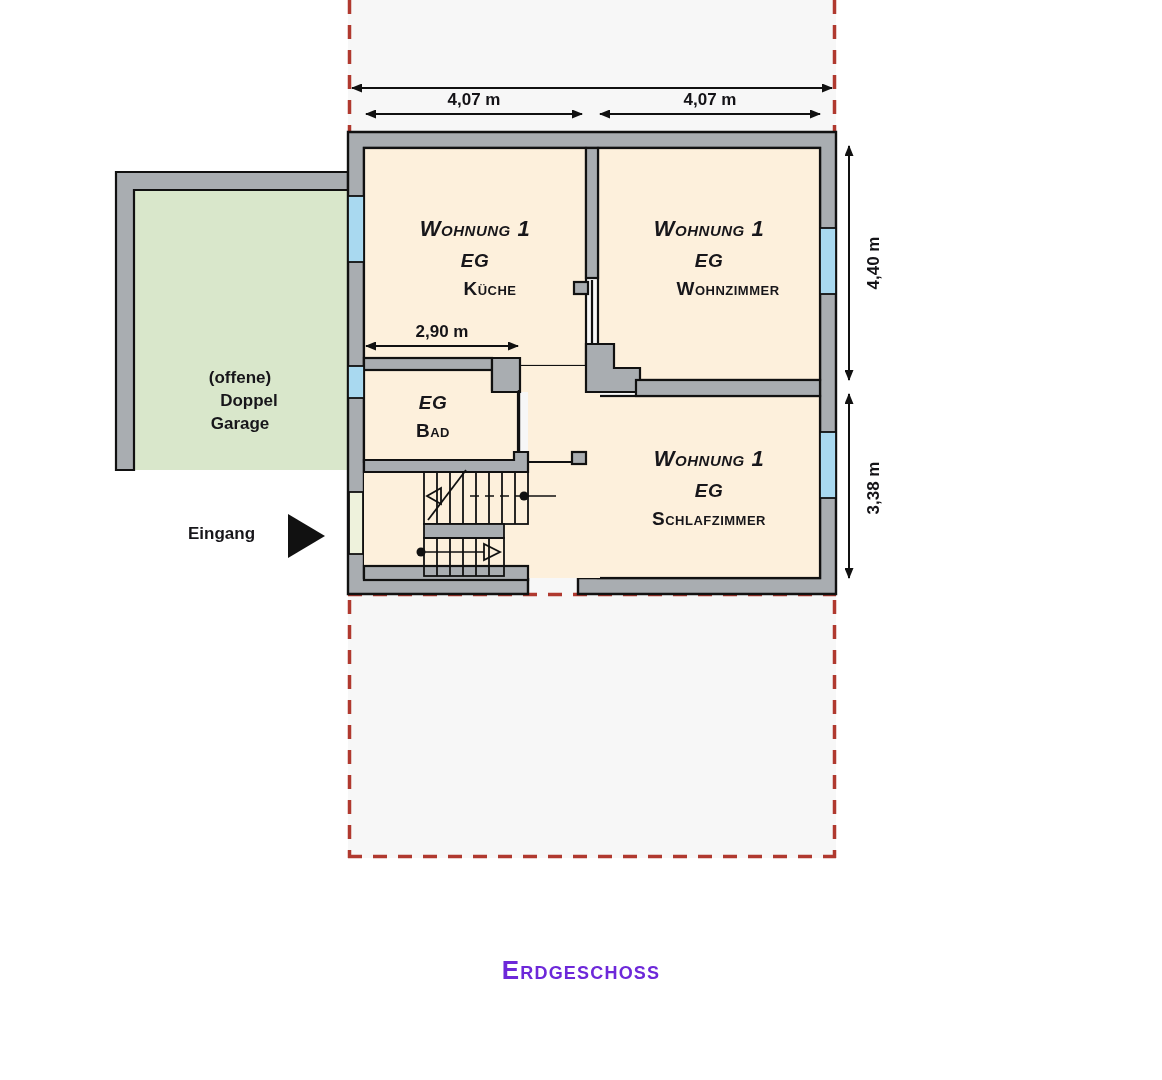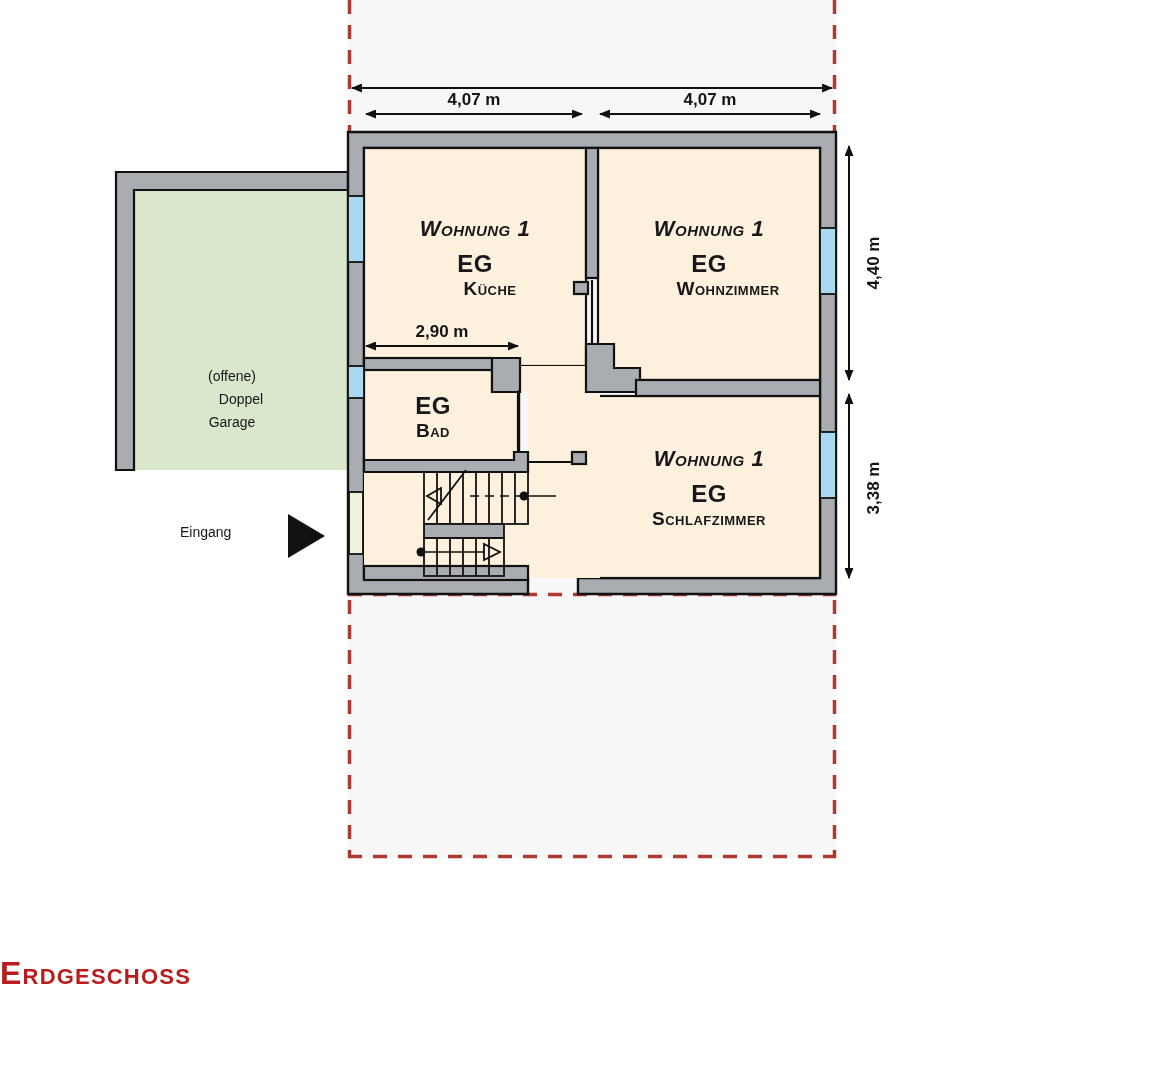--- a/index.html
+++ b/index.html
@@ -36,52 +36,55 @@
   
   .sc {
     font-variant: small-caps;
     letter-spacing: 0.5px;
   }
   .room-title {
     font-size: 22px;
     font-style: italic;
   }
   .room-sub {
-    font-size: 24px;
+    font-size: 19px;
+    font-style: italic;
   }
   .room-sub2 {
     font-size: 19px;
   }
   .dim-text {
     font-size: 17px;
     font-weight: 700;
     color: #141317;
   }
   .dim-text-big {
     font-size: 19px;
     font-weight: 700;
     color: #141317;
   }
   .vert {
     transform-origin: 50% 50%;
   }
   .plain {
-    font-size: 14px;
-    font-weight: 400;
+    font-size: 17px;
+    font-weight: 700;
+    padding-left: 8px;
   }
   #page-title {
     position: absolute;
     left: 0;
     width: 1162px;
     top: 955px;
-    font-size: 32px;
+    text-align: center;
+    font-size: 26px;
     font-weight: 700;
     font-variant: small-caps;
     letter-spacing: 1.2px;
-    color: #b91c1c;
+    color: #6d28d9;
   }
 </style>
 </head>
 <body>
 
 <div id="plan-root">
 
   <svg id="floorplan-svg" width="1162" height="1080" viewBox="0 0 1162 1080">
 
     <rect x="348" y="0" width="488" height="858" fill="#f7f7f7"></rect>

